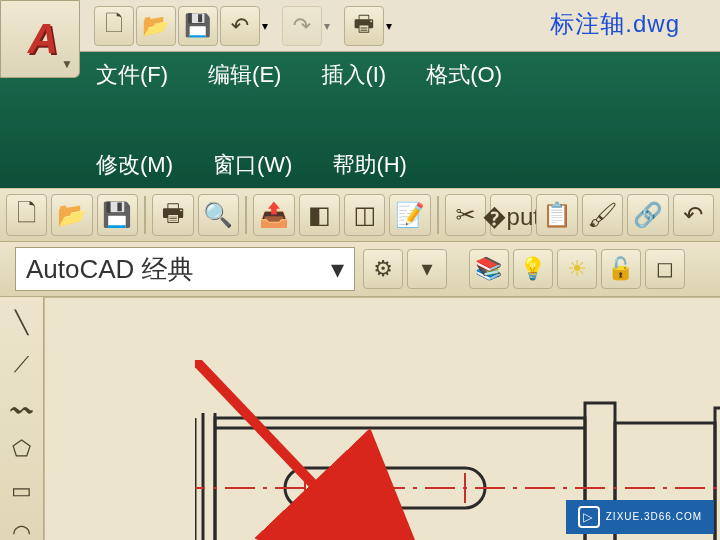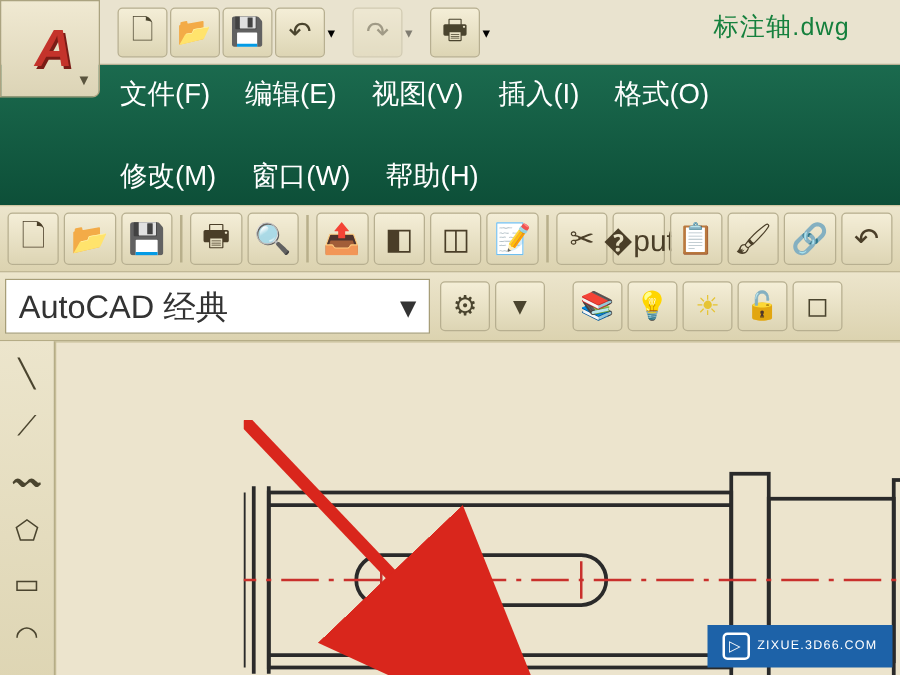--- a/index.html
+++ b/index.html
@@ -40,41 +40,41 @@
   .qat .btn, .toolbar .tbtn {
     width: 40px; height: 40px;
     border:1px solid #b7af90;
     background: linear-gradient(#f4eed7,#ddd5b4);
     border-radius:4px;
     display:flex; align-items:center; justify-content:center;
     font-size:22px;
     color:#4a442e;
   }
   .qat .chev { font-size:12px; width:18px; border:none; background:none;}
-  .doc-title { position:absolute; right:40px; top:8px; font-size:20px; color:#15803d; letter-spacing:1px; }
+  .doc-title { position:absolute; right:40px; top:8px; font-size:24px; color:#1d4ed8; letter-spacing:1px; }
   .menubar {
     background: linear-gradient(#1b6a4e,#0d4f38);
     color:#fff;
     padding: 6px 16px 6px 90px;
     display:flex; flex-wrap:wrap;
-    gap: 16px;
+    gap: 28px;
     font-size:22px;
   }
   .menubar .menu { padding:2px 6px; white-space:nowrap; cursor:pointer; }
   .toolbar {
     background: linear-gradient(#ece5cc,#dcd3b0);
     border-top:1px solid #cfc6a2;
     border-bottom:1px solid #b5ac86;
     padding:5px 6px;
     display:flex; gap:4px; align-items:center;
   }
   .toolbar .tbtn { width:42px; height:42px; font-size:24px; color:#4a3e28;}
   .toolbar .tdiv { width:2px; height:38px; background:#b8af8b; margin:0 2px;}
   .row2 {
-    display:flex; padding:5px 4px; gap:8px;
+    display:flex; padding:5px 15px; gap:8px;
     background: linear-gradient(#ece5cc,#dcd3b0);
     border-bottom:1px solid #b5ac86;
     align-items:center;
   }
   .ws-combo {
     flex:0 0 340px; height:44px;
     border:1px solid #a79e78;
     background:#fff;
     display:flex; align-items:center; padding:0 10px;
     font-size:26px; color:#333; justify-content:space-between;
@@ -141,21 +141,20 @@
         <span>🖶</span>
       </div>
     <div class="chev">▾</div>
   </div>
   <div class="doc-title">标注轴.dwg</div>
 </div>
 
 <div class="menubar">
   <span class="menu">文件(F)</span>
   <span class="menu">编辑(E)</span>
-  <span class="menu">视图(V)</span>
   <span class="menu">插入(I)</span>
   <span class="menu">格式(O)</span>
   <span style="flex-basis:100%;height:0"></span>
   <span class="menu">修改(M)</span>
   <span class="menu">窗口(W)</span>
   <span class="menu">帮助(H)</span>
 </div>
 
 <div class="toolbar">
   <div class="tbtn">

